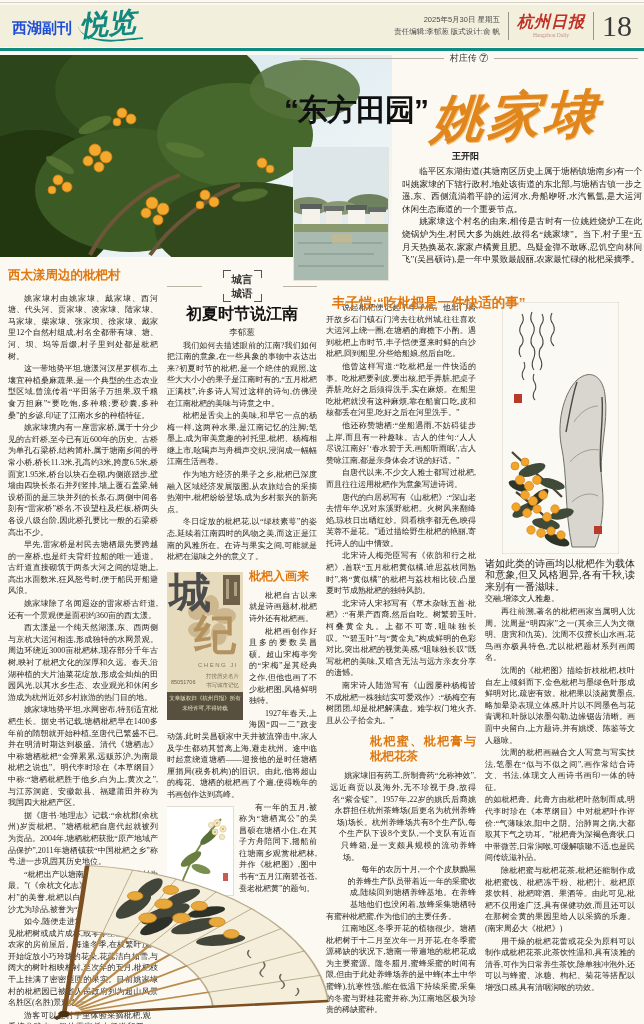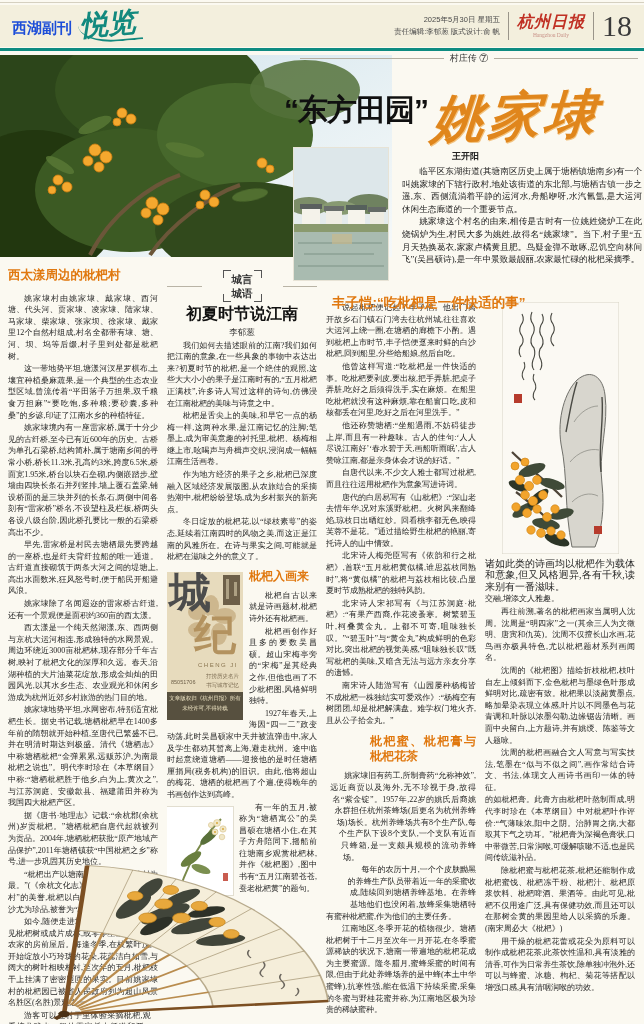--- a/index.html
+++ b/index.html
@@ -288,21 +288,21 @@
       </div>
     </div>
 
     <div class="col pad-top">
       <p>说起枇杷便记起了丰子恺。他出门离开故乡石门镇石门湾去往杭州城,往往喜欢大运河上绕一圈,在塘栖的廊檐下小酌。遇到枇杷上市时节,丰子恺便趸来时鲜的白沙枇杷,回到船里,分些给船娘,然后自吃。</p>
       <p>他曾这样写道:“吃枇杷是一件快适的事。吃枇杷要剥皮,要出核,把手弄脏,把桌子弄脏,吃好之后须得洗手,实在麻烦。在船里吃枇杷就没有这种麻烦,靠在船窗口吃,皮和核都丢在河里,吃好之后在河里洗手。”</p>
       <p>他还称赞塘栖:“坐船遇雨,不妨碍徒步上岸,而且有一种趣味。古人的佳句:‘人人尽说江南好’‘春水碧于天,画船听雨眠’,古人赞咏江南,都是亲身体会才说的好话。”</p>
       <p>自唐代以来,不少文人雅士都写过枇杷,而且往往运用枇杷作为意象写进诗词。</p>
       <p>唐代的白居易写有《山枇杷》:“深山老去惜年华,况对东溪野枇杷。火树风来翻绛焰,琼枝日出晒红纱。回看桃李都无色,映得芙蓉不是花。”通过描绘野生枇杷的艳丽,寄托诗人的山中情致。</p>
       <p>北宋诗人梅尧臣写有《依韵和行之枇杷》,首联“五月枇杷黄似橘,谁思荔枝同熟时”,将“黄似橘”的枇杷与荔枝相比较,凸显夏时节成熟枇杷的独特风韵。</p>
-      <p>北宋诗人宋祁写有《与江苏洞庭·枇杷》:“有果产西裔,作花凌蚤寒。树繁碧玉叶,柯叠黄金丸。上都不可寄,咀味独长叹。”“碧玉叶”与“黄金丸”构成鲜明的色彩对比,突出枇杷的视觉美感,“咀味独长叹”既写枇杷的美味,又暗含无法与远方亲友分享的遗憾。</p>
+      <p>北宋诗人宋祁写有《草木杂咏五首·枇杷》:“有果产西裔,然后自吃。树繁碧玉叶,柯叠黄金丸。上都不可寄,咀味独长叹。”“碧玉叶”与“黄金丸”构成鲜明的色彩对比,突出枇杷的视觉美感,“咀味独长叹”既写枇杷的美味,又暗含无法与远方亲友分享的遗憾。</p>
       <p>南宋诗人陆游写有《山园屡种杨梅皆不成枇杷一株独结实可爱戏作》:“杨梅空有树团团,却是枇杷解满盘。难学权门堆火齐,且从公子拾金丸。”</p>
       <h3 class="h-orange small" style="margin-top:8px;margin-left:44px;">枇杷蜜、枇杷膏与枇杷花茶</h3>
       <span class="wrapL"></span>
       <p>姚家埭旧有药工,所制膏药“允称神效”,远近商贾以及海外,无不珍视于身,故得名“紫金锭”。1957年,22岁的姚氏后裔姚永群担任杭州茶蜂场(后更名为杭州养蜂场)场长。杭州养蜂场共有8个生产队,每个生产队下设8个支队,一个支队有近百只蜂箱,是一支颇具规模的流动养蜂场。</p>
       <p>每年的农历十月,一个个皮肤黝黑的养蜂生产队员带着近一年的采蜜收成,陆续回到塘栖养蜂基地。在养蜂基地他们也没闲着,放蜂采集塘栖特有蜜种枇杷蜜,作为他们的主要任务。</p>
       <p>江南地区,冬季开花的植物很少。塘栖枇杷树于十二月至次年一月开花,在冬季蜜源稀缺的状况下,塘南一带遍地的枇杷花成为主要蜜源。隆冬腊月,蜜蜂采蜜的时间有限,但由于此处养蜂场养的是中蜂(本土中华蜜蜂),抗寒性强,能在低温下持续采蜜,采集的冬蜜与野桂花蜜并称,为江南地区极为珍贵的稀缺蜜种。</p>
 
     </div>
 
     <div class="col pad-top">

